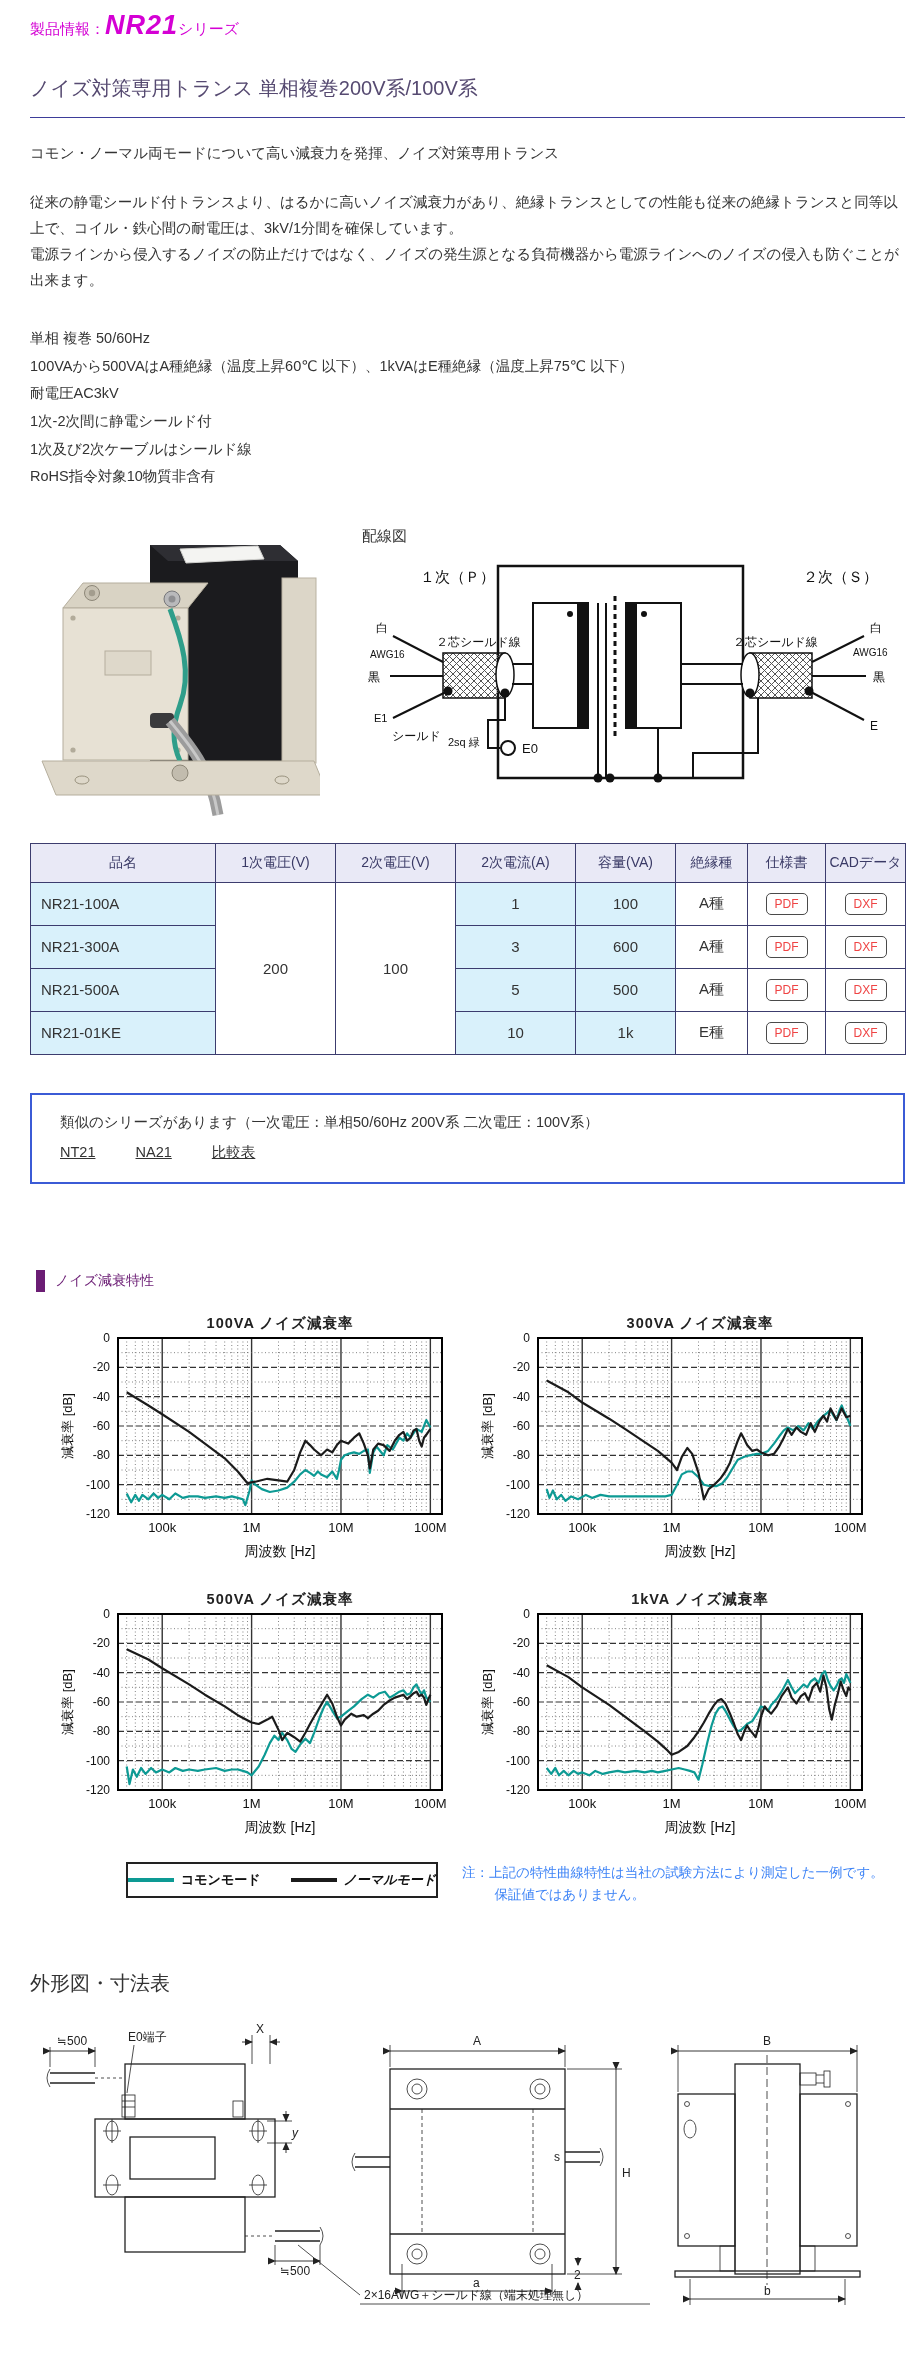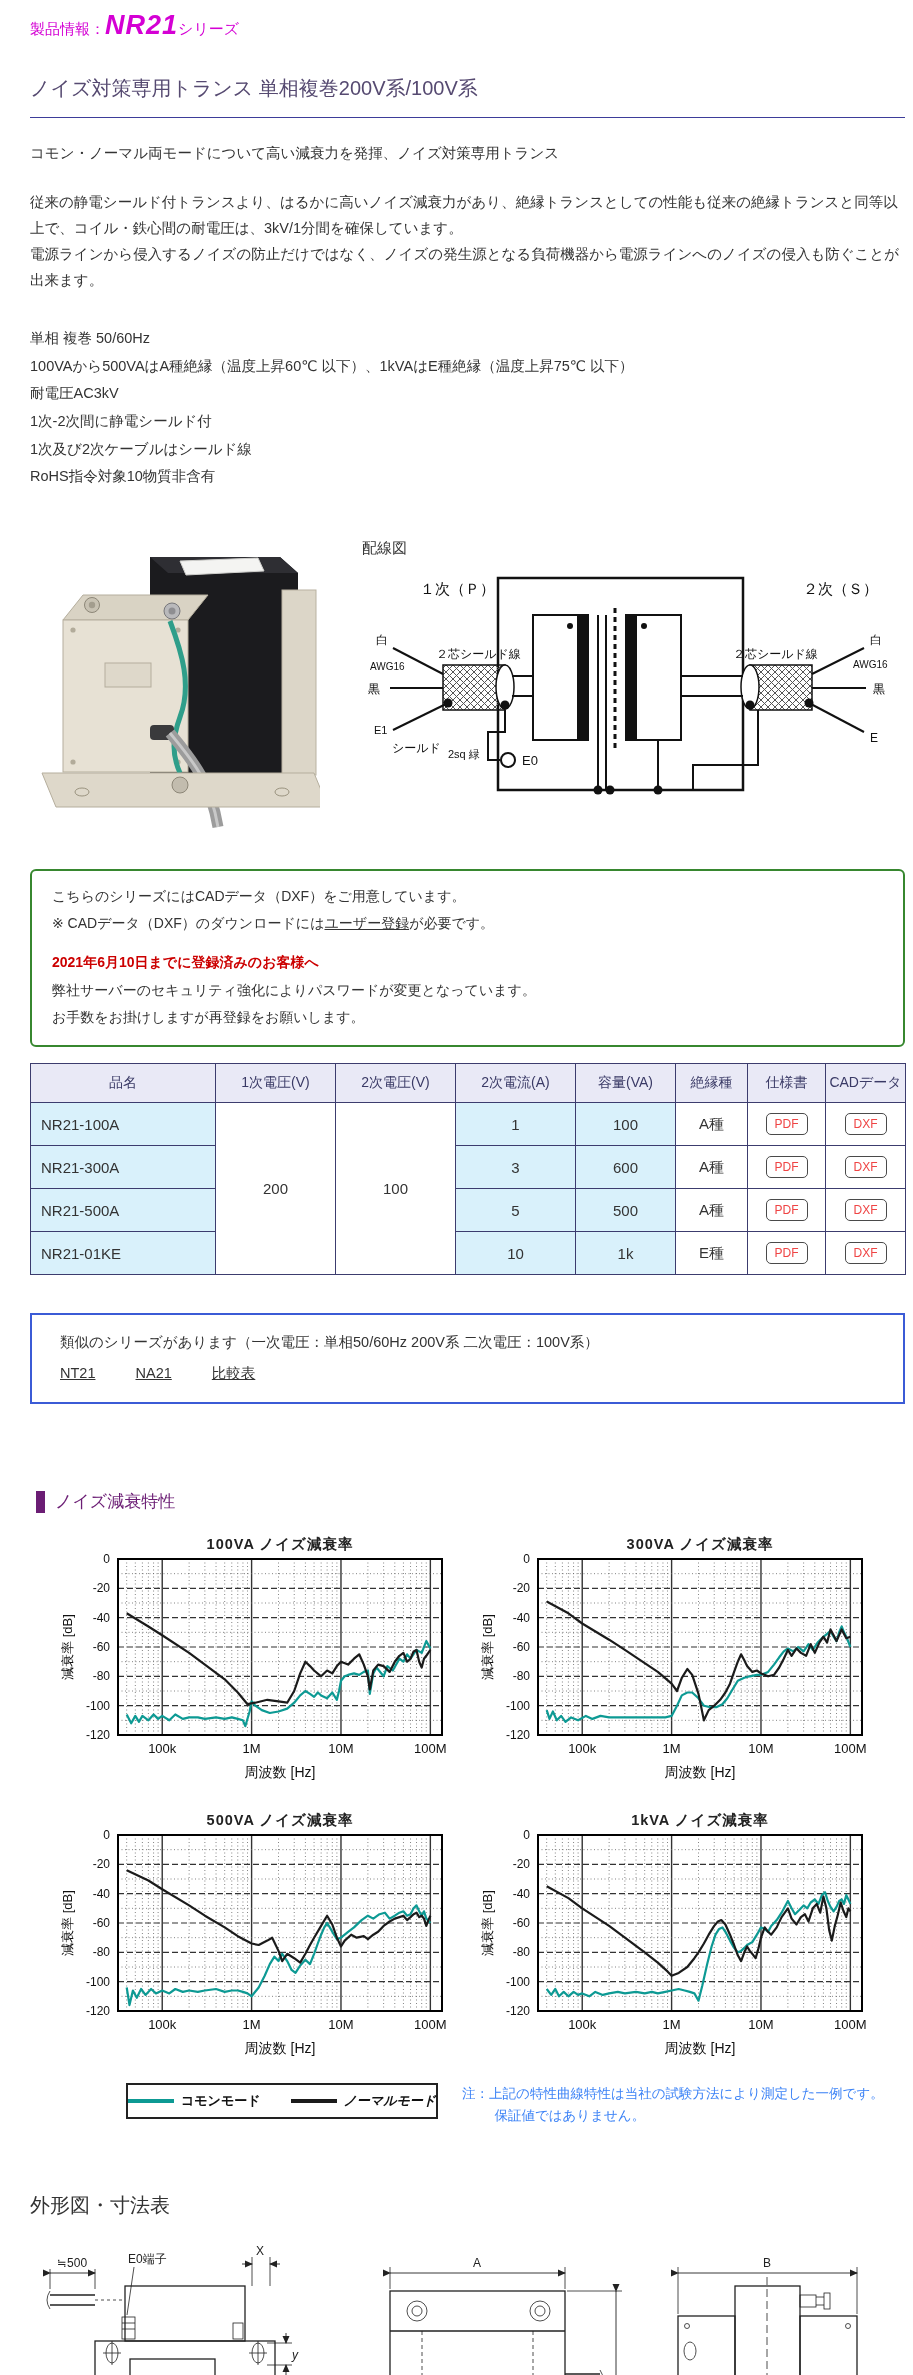--- a/index.html
+++ b/index.html
@@ -4,36 +4,36 @@
 <style>
   html,body{margin:0;padding:0;background:#fff;}
   body{width:913px;font-family:"Liberation Sans","DejaVu Sans",sans-serif;color:#333;}
   .wrap{padding:6px 8px 28px 30px;}
   .brand{color:#d400d4;font-size:15px;margin-top:4px;}
   .brand .series{font-size:27px;font-weight:bold;font-style:italic;letter-spacing:1px;}
   h1.title{font-size:20px;font-weight:normal;color:#564a71;border-bottom:1px solid #3d3d99;padding-bottom:15px;margin:34px 0 0 0;}
   .lead{margin-top:26px;font-size:14.5px;}
   .desc{margin-top:26px;font-size:14.5px;line-height:1.8;}
   .specs{margin-top:32px;font-size:14.5px;line-height:1.9;}
-  .media-row{display:flex;margin-top:44px;align-items:flex-start;}
+  .media-row{display:flex;margin-top:32px;align-items:flex-start;}
   .photo-box{width:300px;flex:0 0 auto;}
   .wiring-col{margin-left:18px;}
   .wiring-heading{font-size:15px;color:#333;margin:4px 0 2px 14px;}
   .cad-box{border:2px solid #37872f;border-radius:6px;padding:12px 20px 14px 20px;margin-top:30px;font-size:14px;line-height:1.95;}
   .cad-alert{color:#cc0000;font-weight:bold;margin-top:12px;}
   a.textlink{color:#333;text-decoration:underline;cursor:pointer;}
   table.products{border-collapse:collapse;width:875px;margin-top:16px;table-layout:fixed;}
   .products th{background:#e9e9f6;color:#3a3a66;font-weight:normal;font-size:14px;border:1px solid #3c3c6e;padding:10px 3px;text-align:center;}
   .products td{border:1px solid #3c3c6e;font-size:15px;padding:10px 6px;text-align:center;background:#fff;color:#333;}
   .products td.blue{background:#d9f1fb;}
   .products td.name{text-align:left;padding-left:10px;background:#d9f1fb;}
   .btn{display:inline-block;border:1px solid #4a4a4a;border-radius:5px;background:#fff;padding:3px 8px;font-size:12px;color:#ef4444;cursor:pointer;font-family:inherit;}
   .similar-box{border:2px solid #3b5bd6;border-radius:0;padding:12px 28px 14px 28px;margin-top:38px;font-size:14.5px;line-height:2.1;}
   .similar-links a{margin-right:36px;}
-  .section-h{margin-top:86px;font-size:17px;color:#6b1d74;display:flex;align-items:center;padding-left:6px;}
+  .section-h{margin-top:86px;font-size:14px;color:#6b1d74;display:flex;align-items:center;padding-left:6px;}
   .section-h .bar{width:9px;height:22px;background:#6b1d74;margin-right:10px;}
   .charts-grid{display:grid;grid-template-columns:420px 420px;margin:20px 0 0 26px;row-gap:10px;}
   .legend-row{display:flex;margin:8px 0 0 96px;align-items:flex-start;}
   .legend-box{border:2px solid #222;display:flex;padding:7px 0;align-items:center;background:#fff;}
   .legend-item{display:flex;align-items:center;margin-right:30px;font-size:13px;font-weight:bold;color:#111;}
   .legend-item:last-child{margin-right:0;font-style:italic;}
   .swatch{width:46px;height:4px;margin-right:7px;}
   .note{margin-left:24px;font-size:13.5px;line-height:1.65;color:#3b82f6;}
   .note .l2{padding-left:2.4em;}
   .outline-h{margin-top:64px;font-size:20px;color:#333;}
@@ -173,29 +173,20 @@
         <text x="525" y="133" font-size="12" fill="#111">黒</text>
         <text x="522" y="182" font-size="12" fill="#111">E</text>
         <text x="385" y="98" font-size="12" fill="#111">２芯シールド線</text>
 
         <path d="M410,150 L410,205 L345,205 L345,230" fill="none" stroke="#111" stroke-width="2"></path>
         <path d="M310,180 L310,230" fill="none" stroke="#111" stroke-width="2"></path>
       </svg>
     </div>
   </div>
 
-  <div class="cad-box">
-    <div>こちらのシリーズにはCADデータ（DXF）をご用意しています。</div>
-    <div>
-      <span>※ CADデータ（DXF）のダウンロードには</span><a class="textlink">ユーザー登録</a><span>が必要です。</span>
-    </div>
-    <div class="cad-alert">2021年6月10日までに登録済みのお客様へ</div>
-    <div>弊社サーバーのセキュリティ強化によりパスワードが変更となっています。</div>
-    <div>お手数をお掛けしますが再登録をお願いします。</div>
-  </div>
 
   <table class="products">
     <colgroup>
       <col style="width:185px">
         <col style="width:120px">
         <col style="width:120px">
         <col style="width:120px">
       <col style="width:100px">
         <col style="width:72px">
         <col style="width:78px">

